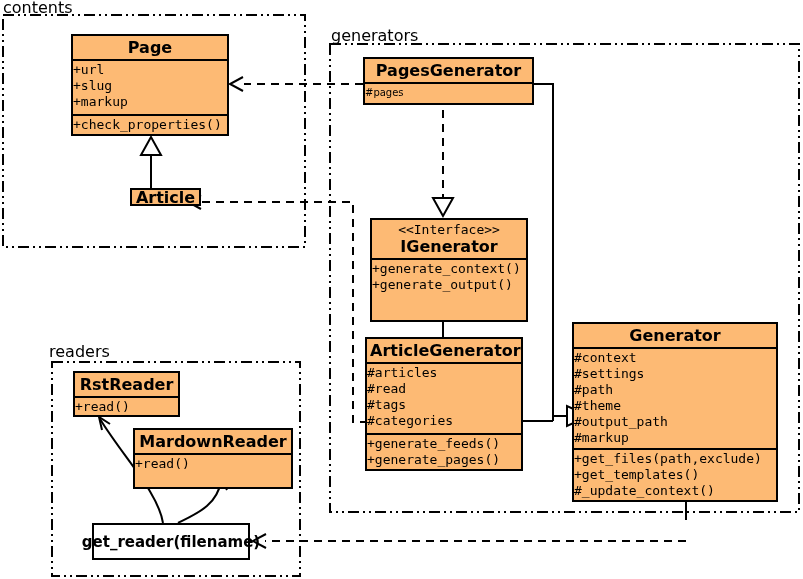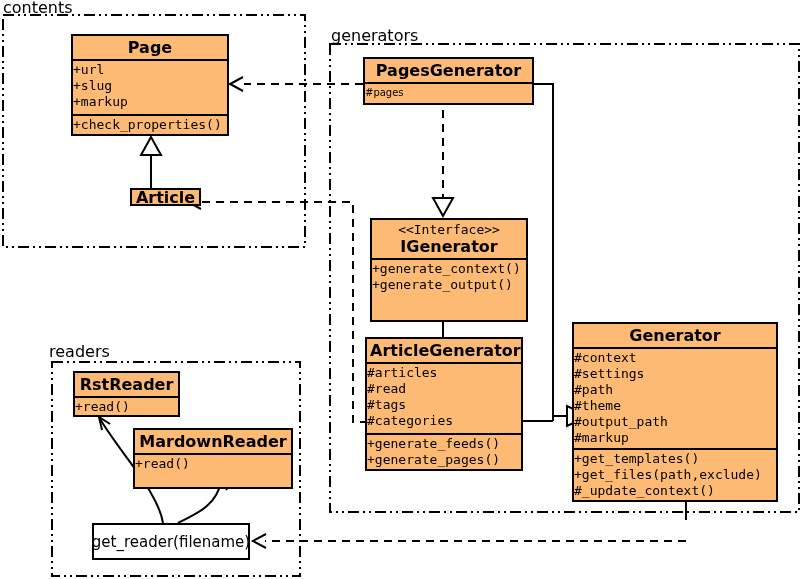--- a/index.html
+++ b/index.html
@@ -11,21 +11,21 @@
        display:flex;flex-direction:column;overflow:hidden;}
   .cls .title{flex:0 0 auto;font-weight:bold;font-size:16px;line-height:19px;text-align:center;
               padding:2px 3px;}
   .cls .stereotype{font-family:"DejaVu Sans Mono",monospace;font-weight:normal;font-size:13px;line-height:15px;}
   .cls .comp{flex:0 0 auto;border-top:2px solid #000;padding:1px 0;}
   .cls .grow{flex:1 1 auto;}
   .m{font-family:"DejaVu Sans Mono",monospace;font-size:13px;line-height:16px;white-space:pre;}
   .m.sans{font-family:"DejaVu Sans",sans-serif;font-size:10px;}
   .center-only{justify-content:center;}
   .objbox{position:absolute;z-index:2;background:#fff;border:2px solid #000;box-sizing:border-box;
-          display:flex;align-items:center;justify-content:center;font-size:15px;}
+          display:flex;align-items:center;justify-content:center;font-size:15px;font-weight:bold;}
   svg .solid{stroke:#000;stroke-width:2;fill:none;}
   svg .dash{stroke:#000;stroke-width:2;fill:none;stroke-dasharray:8 6;}
   svg .pkg{stroke:#000;stroke-width:2;fill:none;stroke-dasharray:11 4 2 4 2 4;}
   svg .hollow{stroke:#000;stroke-width:2;fill:#fff;}
   svg .open{stroke:#000;stroke-width:2;fill:none;}
 </style>
 </head>
 <body>
 
 <div id="canvas">
@@ -141,22 +141,22 @@
     <div class="title">Generator</div>
     <div class="comp grow">
       <div class="m">#context</div>
       <div class="m">#settings</div>
       <div class="m">#path</div>
       <div class="m">#theme</div>
       <div class="m">#output_path</div>
       <div class="m">#markup</div>
     </div>
     <div class="comp">
+      <div class="m">+get_files(path,exclude)</div>
       <div class="m">+get_templates()</div>
-      <div class="m">+get_files(path,exclude)</div>
       <div class="m">#_update_context()</div>
     </div>
   </div>
 
   <div class="cls" style="left:73px;top:371px;width:107px;height:46px">
     <div class="title">RstReader</div>
     <div class="comp grow">
       <div class="m">+read()</div>
     </div>
   </div>

